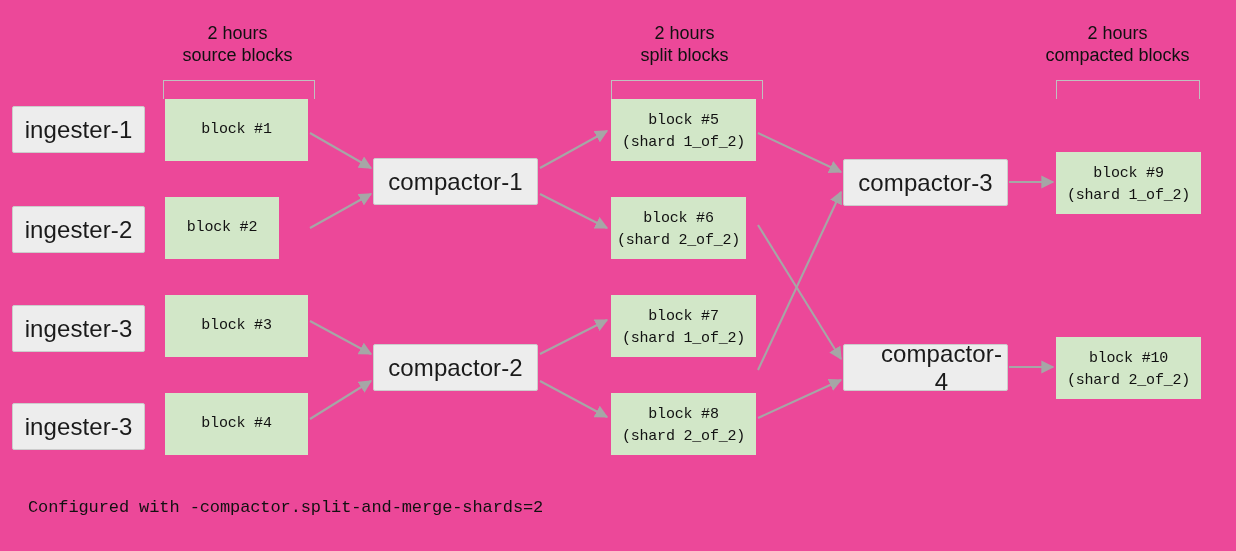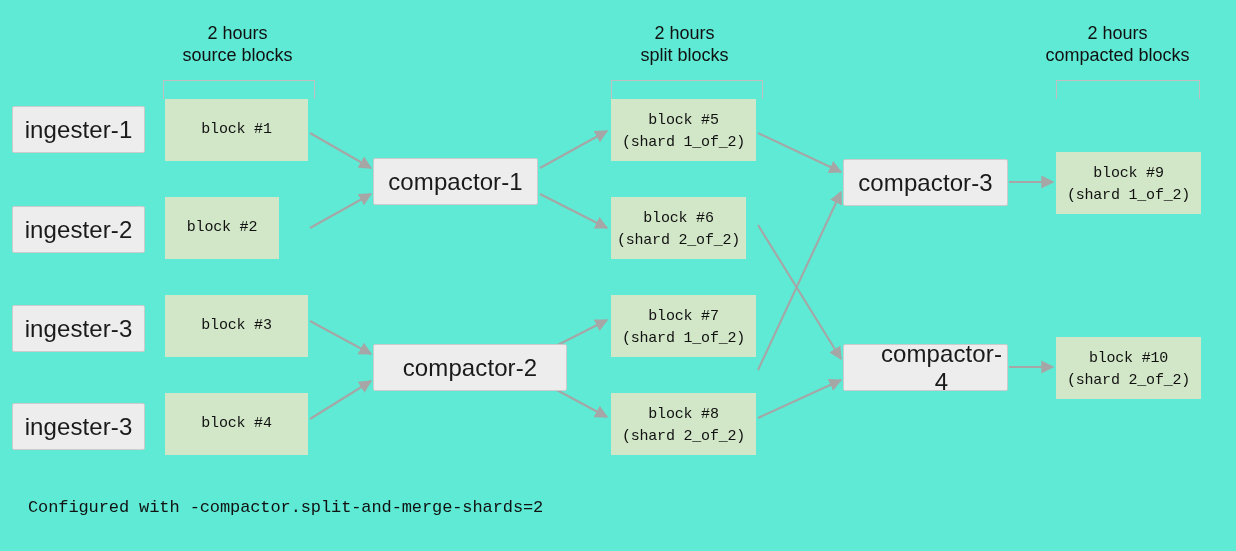--- a/index.html
+++ b/index.html
@@ -8,21 +8,21 @@
     background: #ffffff;
   }
   body {
     font-family: "Liberation Sans", sans-serif;
     -webkit-font-smoothing: antialiased;
   }
   #canvas {
     position: relative;
     width: 1236px;
     height: 551px;
-    background: #5eead4;
+    background: #ec4899;
     overflow: hidden;
   }
   #edges {
     position: absolute;
     left: 0;
     top: 0;
     width: 1236px;
     height: 551px;
     pointer-events: none;
   }
@@ -174,21 +174,21 @@
   <div class="node blk single" style="left:165px; top:295px; width:143px; height:62px;">
     <span class="blk-title">block #3</span>
   </div>
   <div class="node blk single" style="left:165px; top:393px; width:143px; height:62px;">
     <span class="blk-title">block #4</span>
   </div>
 
   <div class="node svc" style="left:373px; top:158px; width:165px; height:47px;">
     <span>compactor-1</span>
   </div>
-  <div class="node svc" style="left:373px; top:344px; width:194px; height:47px;">
+  <div class="node svc" style="left:373px; top:344px; width:165px; height:47px;">
     <span>compactor-2</span>
   </div>
 
   <div class="node blk" style="left:611px; top:99px; width:145px; height:62px;">
     <span class="blk-title">block #5</span>
     <span class="blk-sub">(shard 1_of_2)</span>
   </div>
   <div class="node blk" style="left:611px; top:197px; width:135px; height:62px;">
     <span class="blk-title">block #6</span>
     <span class="blk-sub">(shard 2_of_2)</span>

